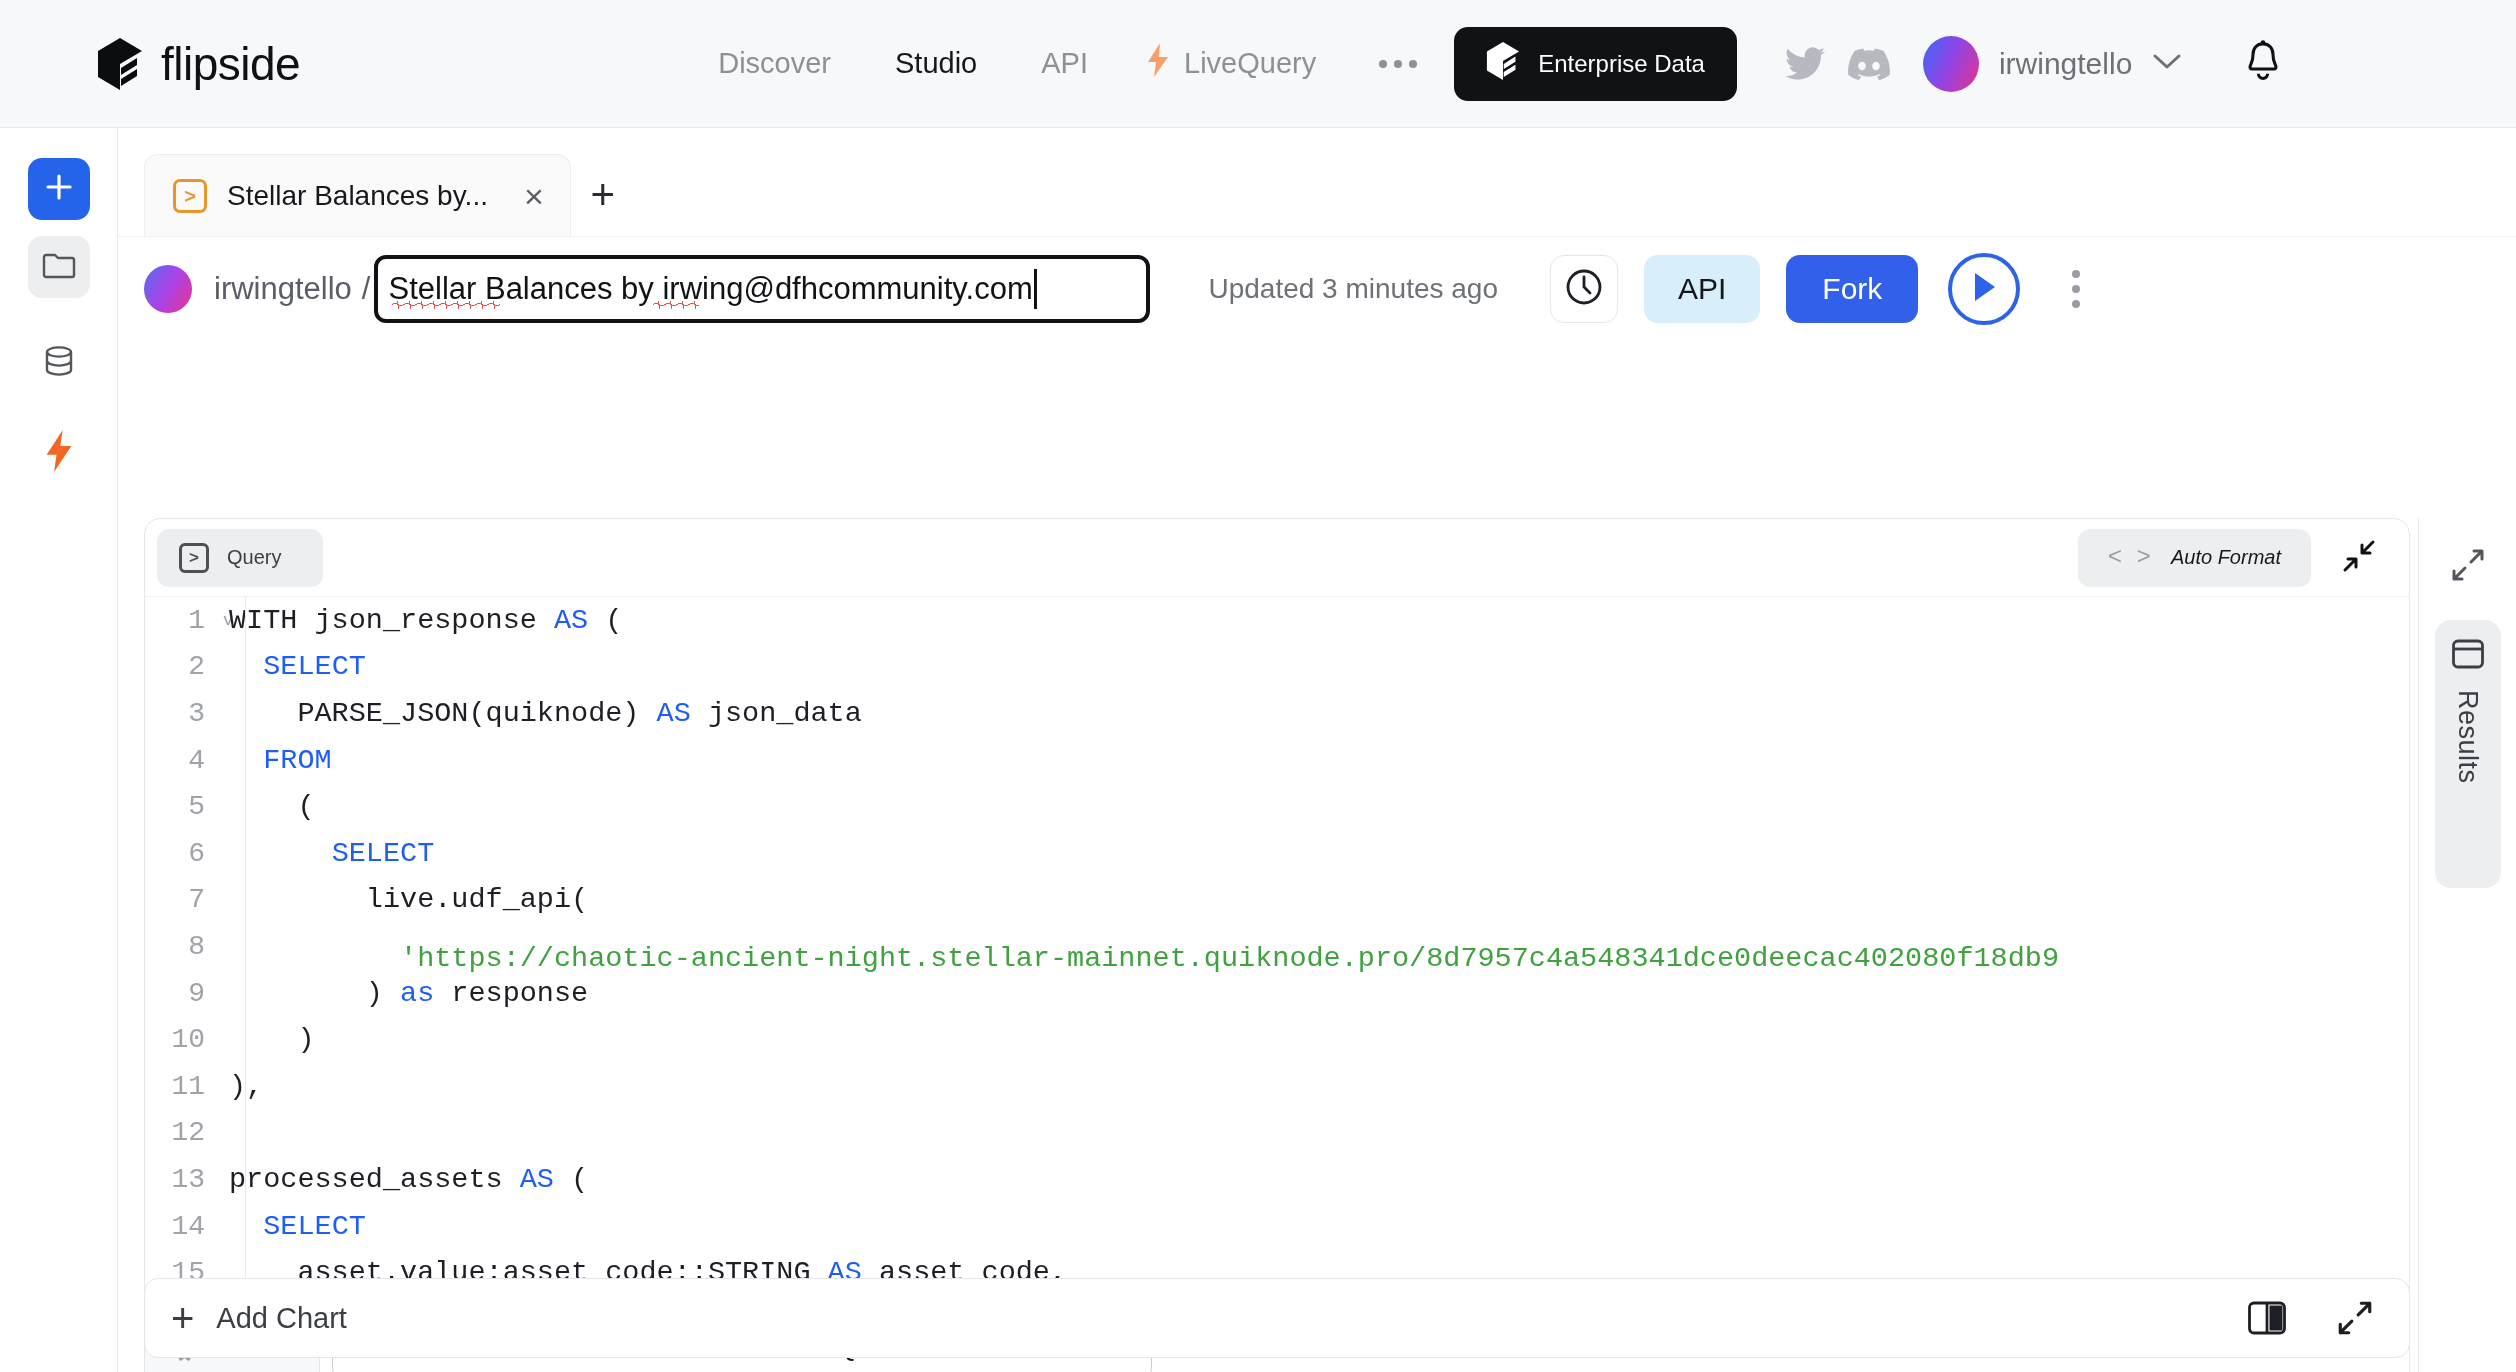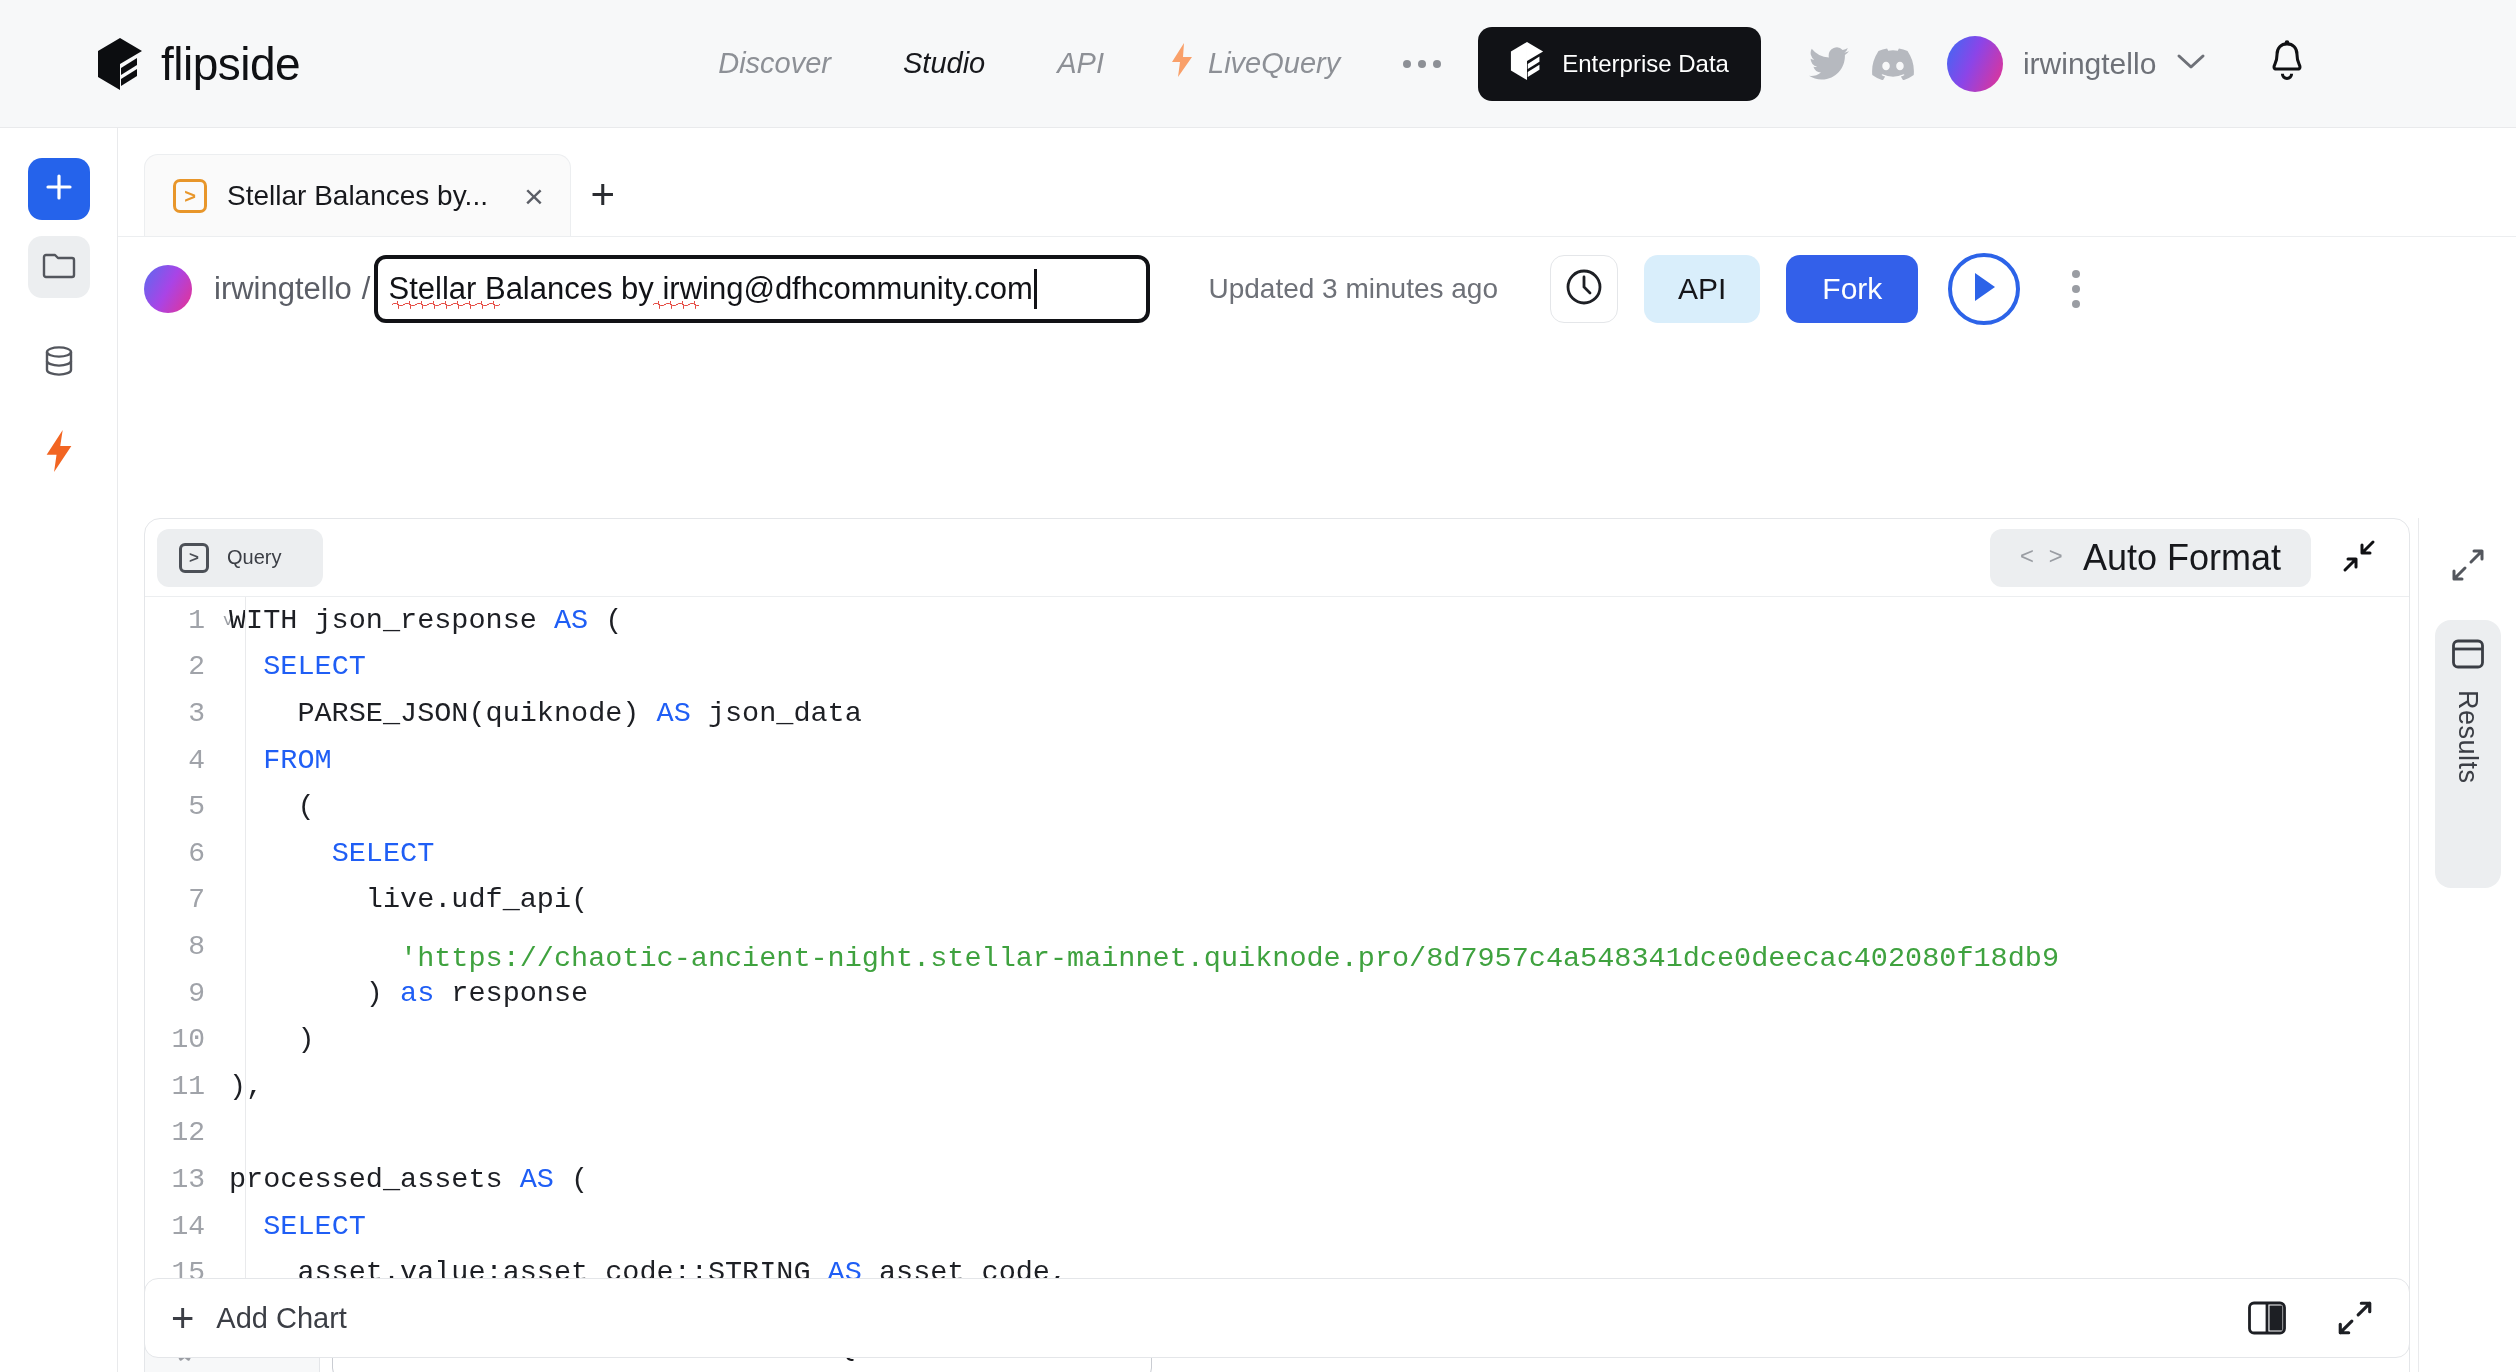--- a/index.html
+++ b/index.html
@@ -15,21 +15,21 @@
     position: absolute; left: 0; top: 0; width: 2516px; height: 128px;
     background: #f7f8f9;
     display: flex; align-items: center;
     border-bottom: 1px solid #e9eaec;
     padding-left: 15px;
   }
   .brand { display: flex; align-items: center; gap: 18px; margin-left: 82px; }
   .brand-mark { width: 46px; height: 52px; position: relative; }
   .brand-text { font-size: 46px; font-weight: 400; color: #101114; letter-spacing: -0.5px; }
 
-  .navlinks { display: flex; align-items: center; gap: 12px; margin-left: 388px; font-style: italic; }
+  .navlinks { display: flex; align-items: center; gap: 4px; margin-left: 388px; }
   .navlink {
     font-size: 29px; color: #8d9096; padding: 0 30px; cursor: pointer;
     white-space: nowrap;
   }
   .navlink.active { color: #17181c; font-weight: 500; }
   .navlink.lq { display: flex; align-items: center; gap: 14px; padding-left: 24px; }
 
   .dots-btn {
     margin-left: 26px; width: 52px; height: 40px;
     display: flex; align-items: center; justify-content: center; gap: 7px; cursor: pointer;
@@ -170,21 +170,21 @@
   .query-pill-icon {
     width: 30px; height: 30px; border: 3px solid #4c5057; border-radius: 6px;
     display: flex; align-items: center; justify-content: center; font-size: 17px; color: #4c5057; font-weight: 700;
   }
   .query-pill-label { font-size: 20px; color: #3b3e45; }
   .autoformat {
     margin-left: auto; height: 58px; background: #eceef0; border-radius: 12px;
     display: flex; align-items: center; gap: 20px; padding: 0 30px; cursor: pointer;
   }
   .autoformat .chev { font-size: 24px; color: #9a9da3; font-family: "Liberation Mono", monospace;}
-  .autoformat .lbl { font-size: 36px; color: #17181c; }
+  .autoformat .lbl { font-size: 20px; color: #17181c; font-style: italic; }
   .collapse-ico { width: 68px; height: 58px; display: flex; align-items: center; justify-content: center; margin-left: 14px; cursor: pointer; }
 
   
   .code-area {
     position: relative; height: 702px; overflow: hidden; background: #fff;
   }
   .code-row { display: flex; height: 46.6px; align-items: center; }
   .lineno {
     width: 72px; text-align: right; padding-right: 12px;
     font-family: "Liberation Mono", monospace; font-size: 28px; color: #a0a3a9; flex: none;

